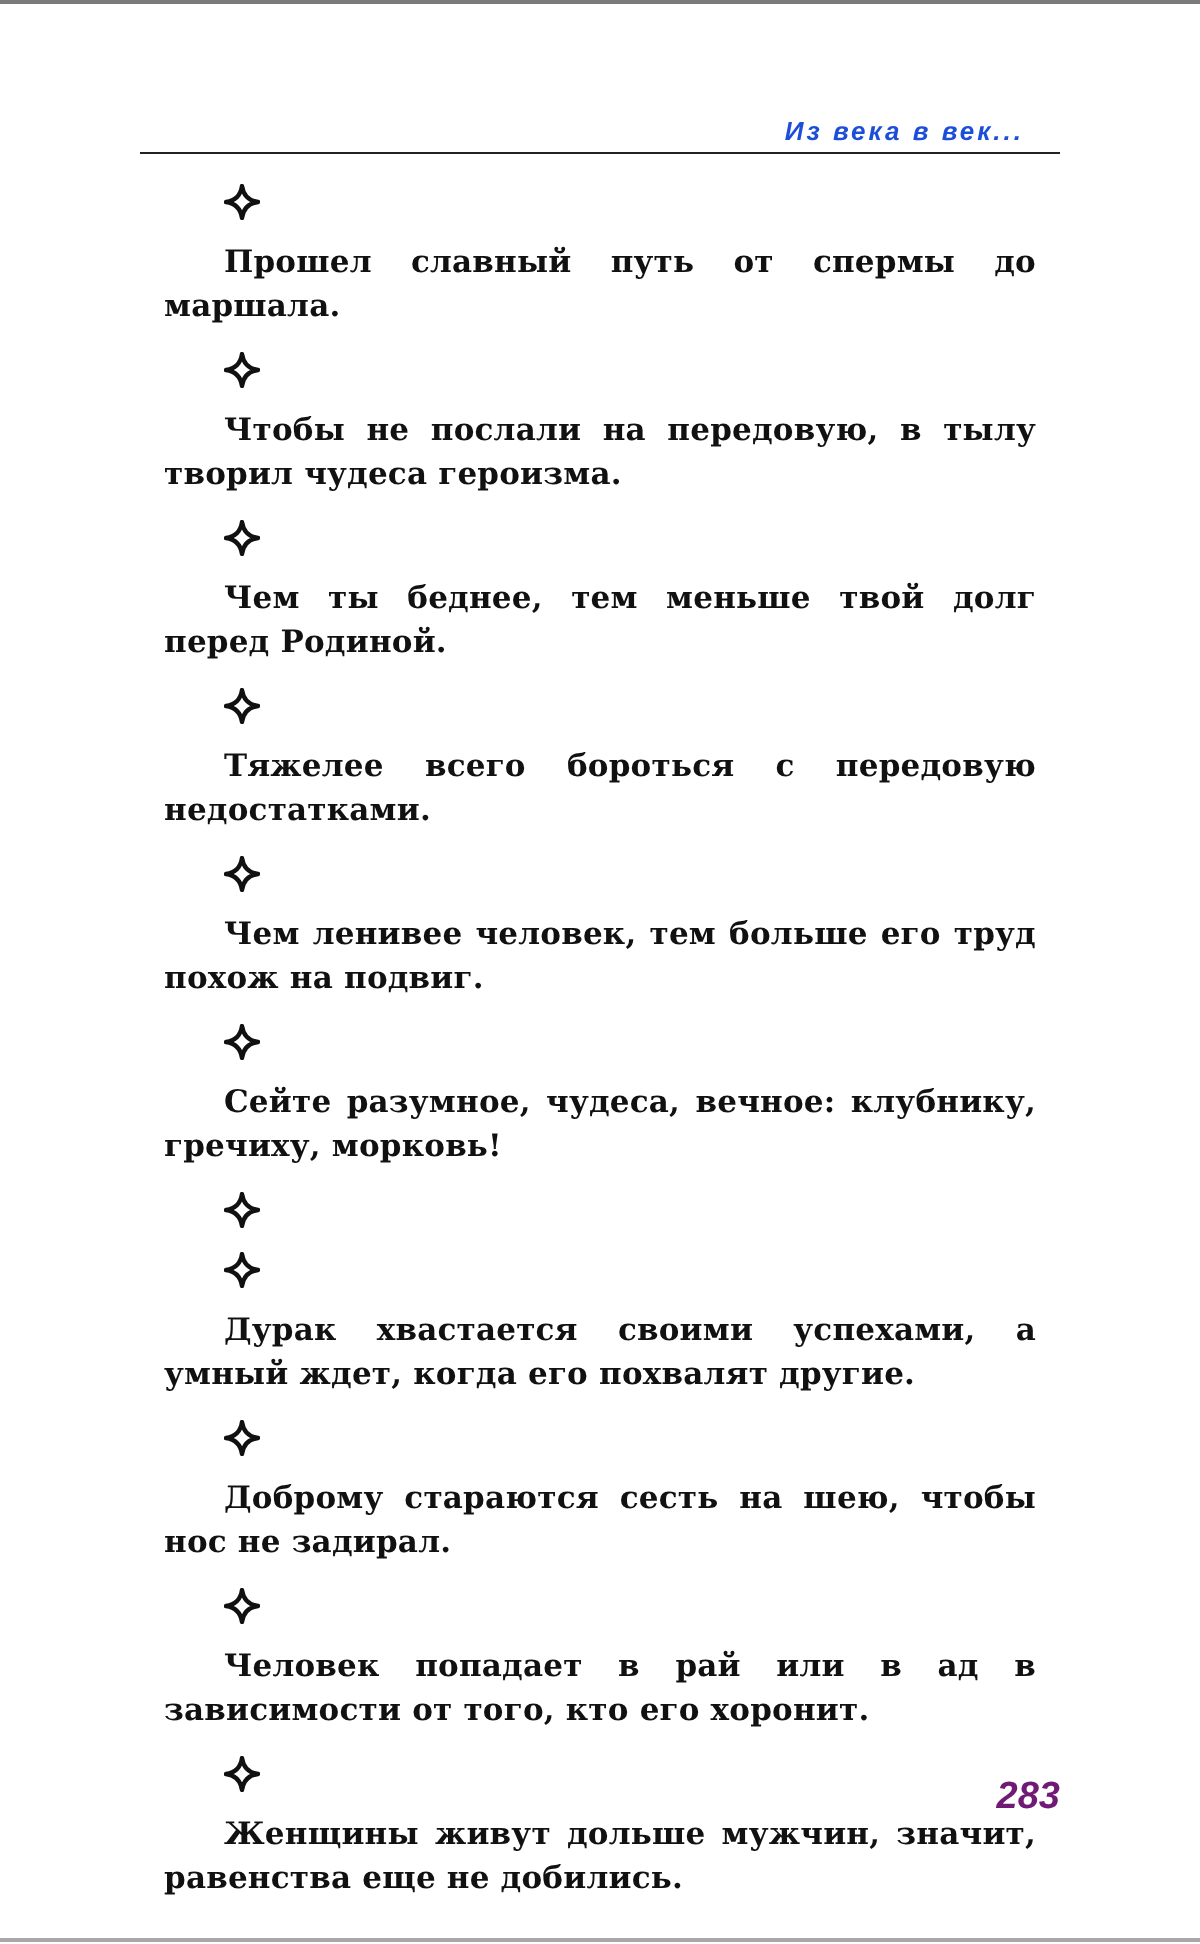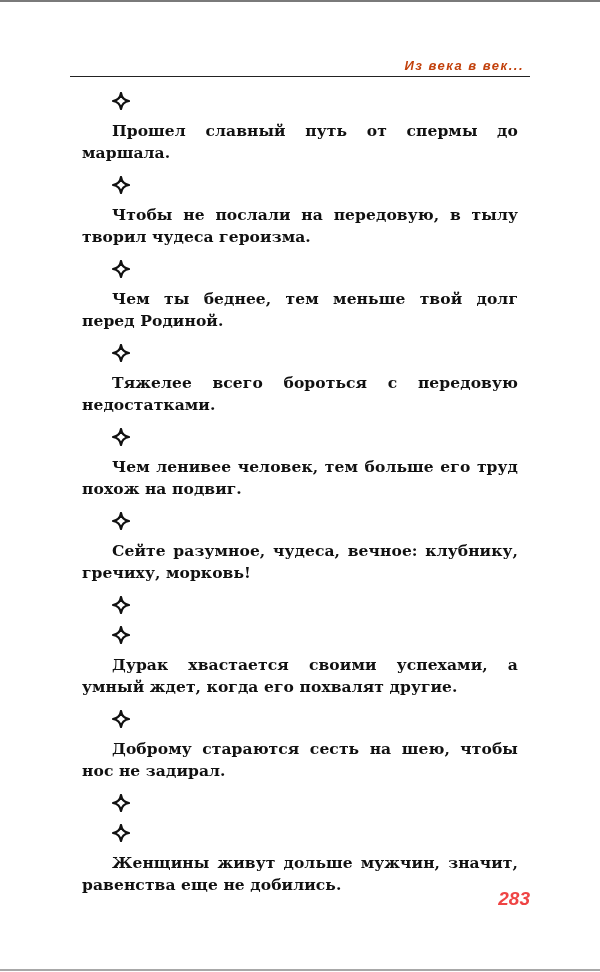--- a/index.html
+++ b/index.html
@@ -30,28 +30,28 @@
     .running-header {
       position: absolute;
       left: 70px;
       top: 56px;
       width: 460px;
       height: 20px;
       border-bottom: 1.5px solid #222;
     }
     .running-header-title {
       position: absolute;
-      right: 6px;
+      right: 18px;
       top: 2px;
       font-family: "Liberation Sans", "DejaVu Sans", sans-serif;
       font-style: italic;
       font-weight: bold;
       font-size: 13px;
       letter-spacing: 1.5px;
-      color: #c2410c;
+      color: #1d4ed8;
     }
     .content {
       position: absolute;
       left: 70px;
       top: 80px;
       width: 460px;
     }
     .entry {
       margin: 12px;
     }
@@ -73,21 +73,21 @@
       letter-spacing: 0.1px;
     }
     .page-number {
       position: absolute;
       right: 70px;
       top: 888px;
       font-family: "Liberation Sans", "DejaVu Sans", sans-serif;
       font-style: italic;
       font-weight: bold;
       font-size: 19px;
-      color: #ef4444;
+      color: #701a75;
     }
   </style>
 </head>
 <body>
 
 <div class="top-border"></div>
 
 <div class="running-header">
   <span class="running-header-title">Из века в век...</span>
 </div>
@@ -163,20 +163,21 @@
         </svg>
       </span>
     <p class="aphorism">Доброму стараются сесть на шею, чтобы нос не задирал.</p>
   </div>
   <div class="entry">
     <span class="star">
         <svg width="18" height="18" viewBox="0 0 18 18">
           <path d="M9 1 Q10 8 17 9 Q10 10 9 17 Q8 10 1 9 Q8 8 9 1 Z" fill="none" stroke="#111" stroke-width="2.2" stroke-linejoin="round"></path>
         </svg>
       </span>
+    <p class="aphorism">Человек попадает в рай или в ад в зависимости от того, кто его хоронит.</p>
   </div>
   <div class="entry">
     <span class="star">
         <svg width="18" height="18" viewBox="0 0 18 18">
           <path d="M9 1 Q10 8 17 9 Q10 10 9 17 Q8 10 1 9 Q8 8 9 1 Z" fill="none" stroke="#111" stroke-width="2.2" stroke-linejoin="round"></path>
         </svg>
       </span>
     <p class="aphorism">Женщины живут дольше мужчин, значит, ра­венства еще не добились.</p>
   </div>
 </div>

